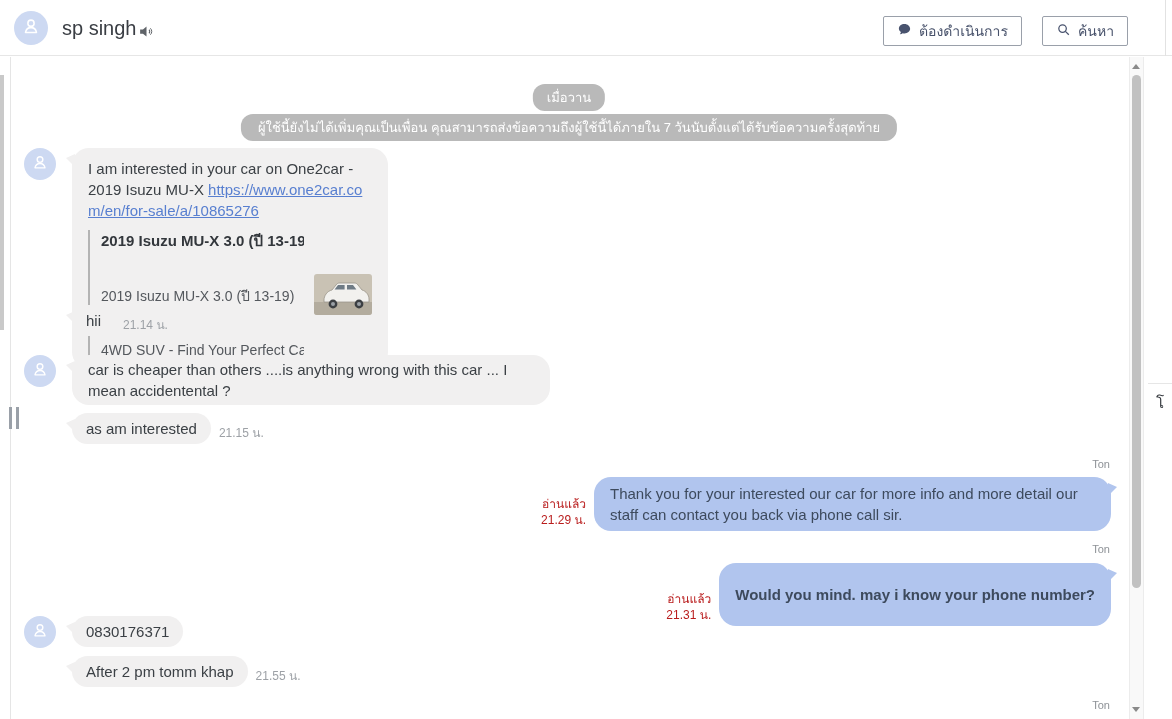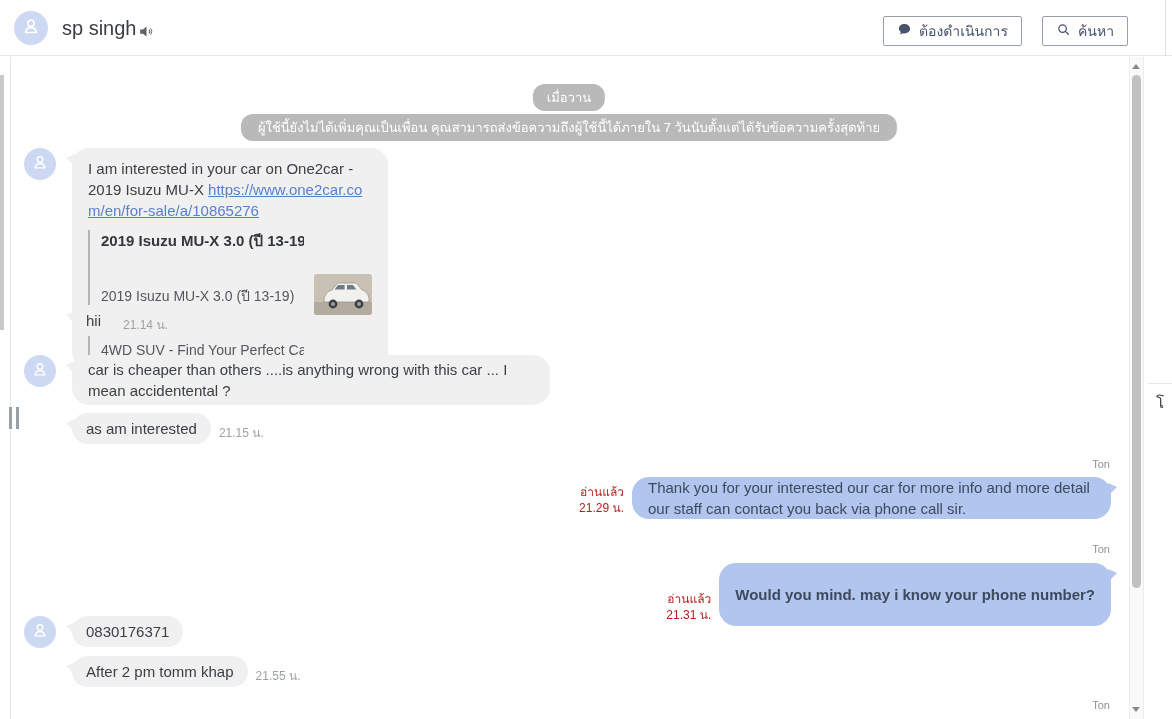--- a/index.html
+++ b/index.html
@@ -56,21 +56,21 @@
   .preview { display:flex; margin-top:9px; align-items:stretch; }
   .preview-bar { width:2px; background:#b3b3b3; margin-right:11px; flex:none; }
   .preview-text { flex:1; min-width:0; }
   .preview-title { font-weight:bold; font-size:15px; color:#33373c; margin-bottom:4px;
     white-space:nowrap; overflow:hidden; }
   .preview-desc { font-size:14px; color:#54585d; line-height:18px; white-space:nowrap; overflow:hidden;margin-top:36px; }
   .preview-thumb { width:58px; height:41px; border-radius:3px; overflow:hidden;
     margin-left:10px; flex:none; align-self:center; }
 
   .w-car { width:478px; padding:4px 16px; }
-  .w-thanks { width:479px; padding:0 16px; }
+  .w-thanks { width:517px; padding:6px 16px; }
 
   
   .pause-marker { position:absolute; left:9px; top:407px; display:flex; gap:4px; }
   .pause-marker i { display:block; width:3px; height:22px; background:#9aa0a8; }
 
   
   .scrollbar { position:absolute; top:57px; right:28px; width:15px; height:662px;
     background:#f9f9f9; border-left:1px solid #ececec; border-right:1px solid #ececec; }
   .sb-thumb { position:absolute; left:2px; top:18px; width:9px; height:513px;
     background:#c1c1c1; border-radius:5px; }

